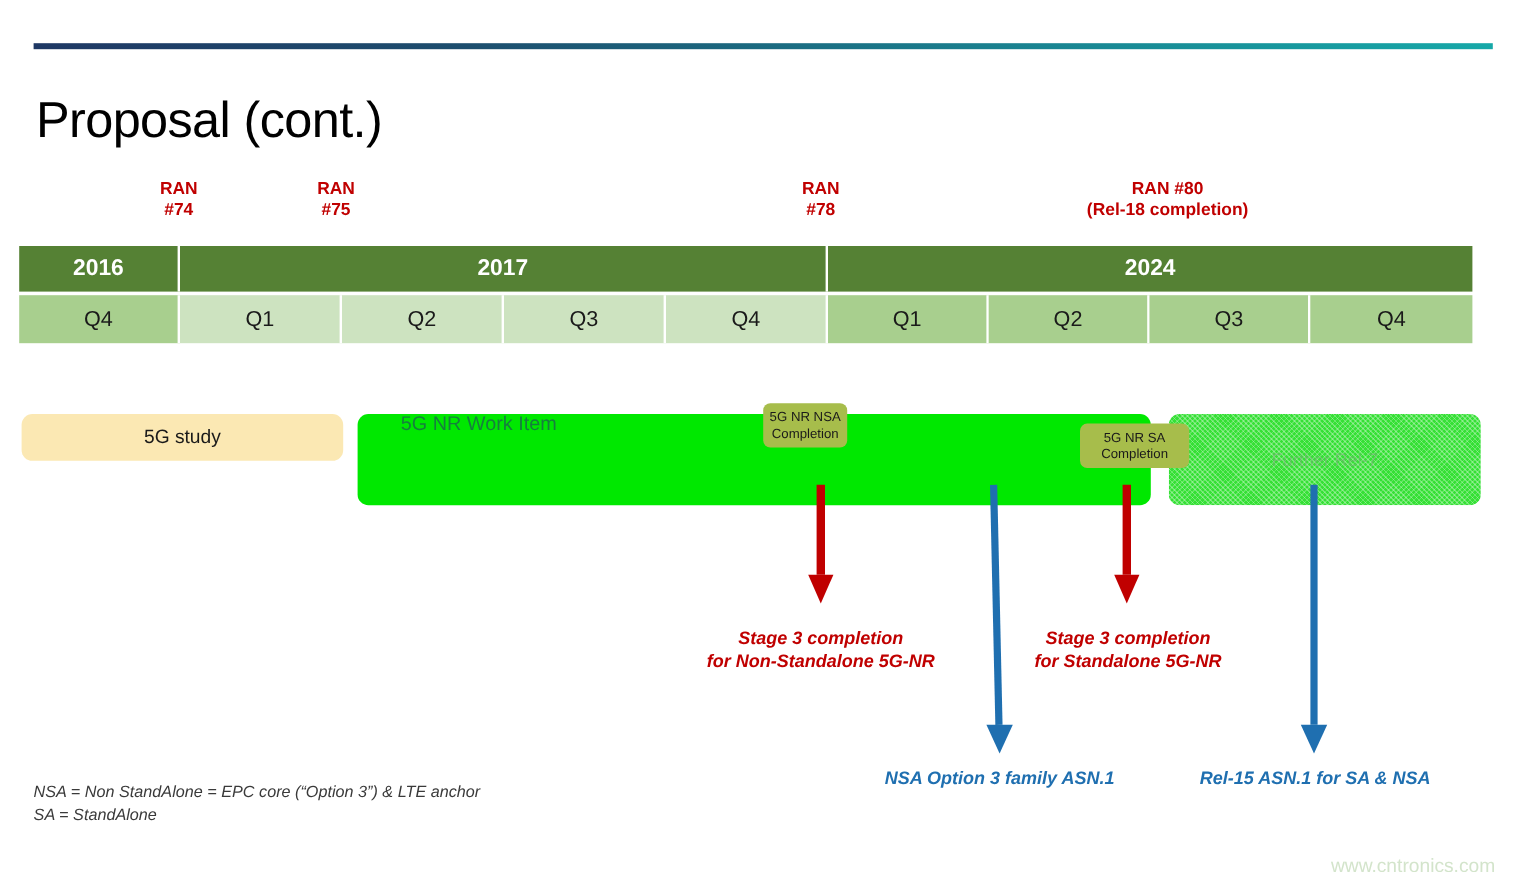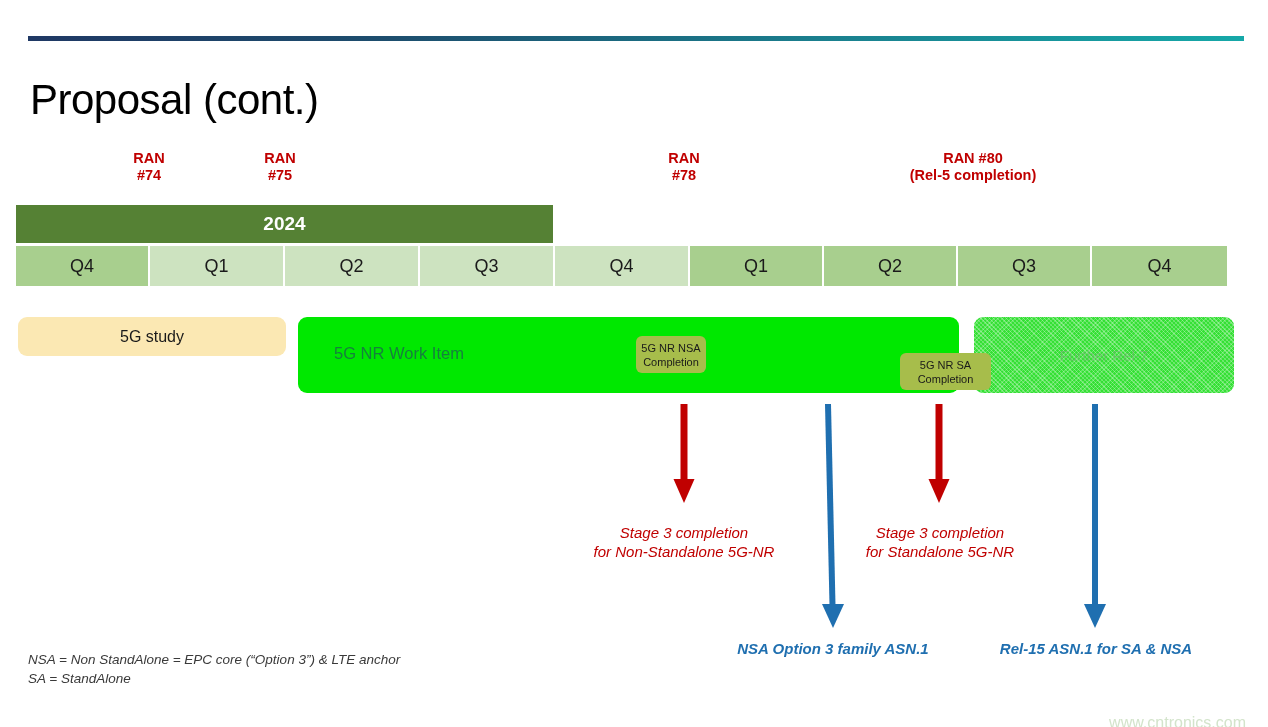--- a/index.html
+++ b/index.html
@@ -89,20 +89,21 @@
   }
   .quarter-cell:last-child { border-right: none; }
   .q-dark  { background: #a8cf8e; }
   .q-light { background: #cde3c0; }
 
   
   .bar {
     position: absolute;
     box-sizing: border-box;
     border-radius: 9px;
+    margin-top: 28px;
   }
   #study-bar {
     left: 18px;
     top: 317px;
     width: 268px;
     height: 39px;
     background: #fbe8b3;
     display: flex;
     align-items: center;
     justify-content: center;
@@ -168,21 +169,21 @@
     left: 0; top: 0;
     width: 1268px;
     height: 727px;
     pointer-events: none;
   }
 
   
   .caption-red {
     position: absolute;
     color: #c00000;
-    font-weight: normal;
+    font-weight: bold;
     font-style: italic;
     font-size: 15px;
     line-height: 19px;
     text-align: center;
     white-space: pre-line;
   }
   .caption-blue {
     position: absolute;
     color: #1f6fb0;
     font-weight: bold;
@@ -226,25 +227,27 @@
   <div id="page-title">Proposal (cont.)</div>
 
   <div id="ran-markers">
       <div class="ran-label" style="left: 112px; top: 150px; width: 74px;">RAN
 #74</div>
       <div class="ran-label" style="left: 243px; top: 150px; width: 74px;">RAN
 #75</div>
       <div class="ran-label" style="left: 647px; top: 150px; width: 74px;">RAN
 #78</div>
       <div class="ran-label" style="left: 875px; top: 150px; width: 196px;">RAN #80
-(Rel-5 completion)</div>
+(Rel-18 completion)</div>
     </div>
 
   <div id="timeline">
     <div class="year-row" id="year-row">
+        <div class="year-cell" style="width: 134px; flex: 0 0 134px;">2016</div>
+        <div class="year-cell" style="width: 540px; flex: 0 0 540px;">2017</div>
         <div class="year-cell" style="width: 537px; flex: 0 0 537px;">2024</div>
       </div>
     <div class="quarter-row" id="quarter-row">
         <div class="quarter-cell q-dark" style="width: 134px; flex: 0 0 134px;">Q4</div>
         <div class="quarter-cell q-light" style="width: 135px; flex: 0 0 135px;">Q1</div>
         <div class="quarter-cell q-light" style="width: 135px; flex: 0 0 135px;">Q2</div>
         <div class="quarter-cell q-light" style="width: 135px; flex: 0 0 135px;">Q3</div>
         <div class="quarter-cell q-light" style="width: 135px; flex: 0 0 135px;">Q4</div>
         <div class="quarter-cell q-dark" style="width: 134px; flex: 0 0 134px;">Q1</div>
         <div class="quarter-cell q-dark" style="width: 134px; flex: 0 0 134px;">Q2</div>

